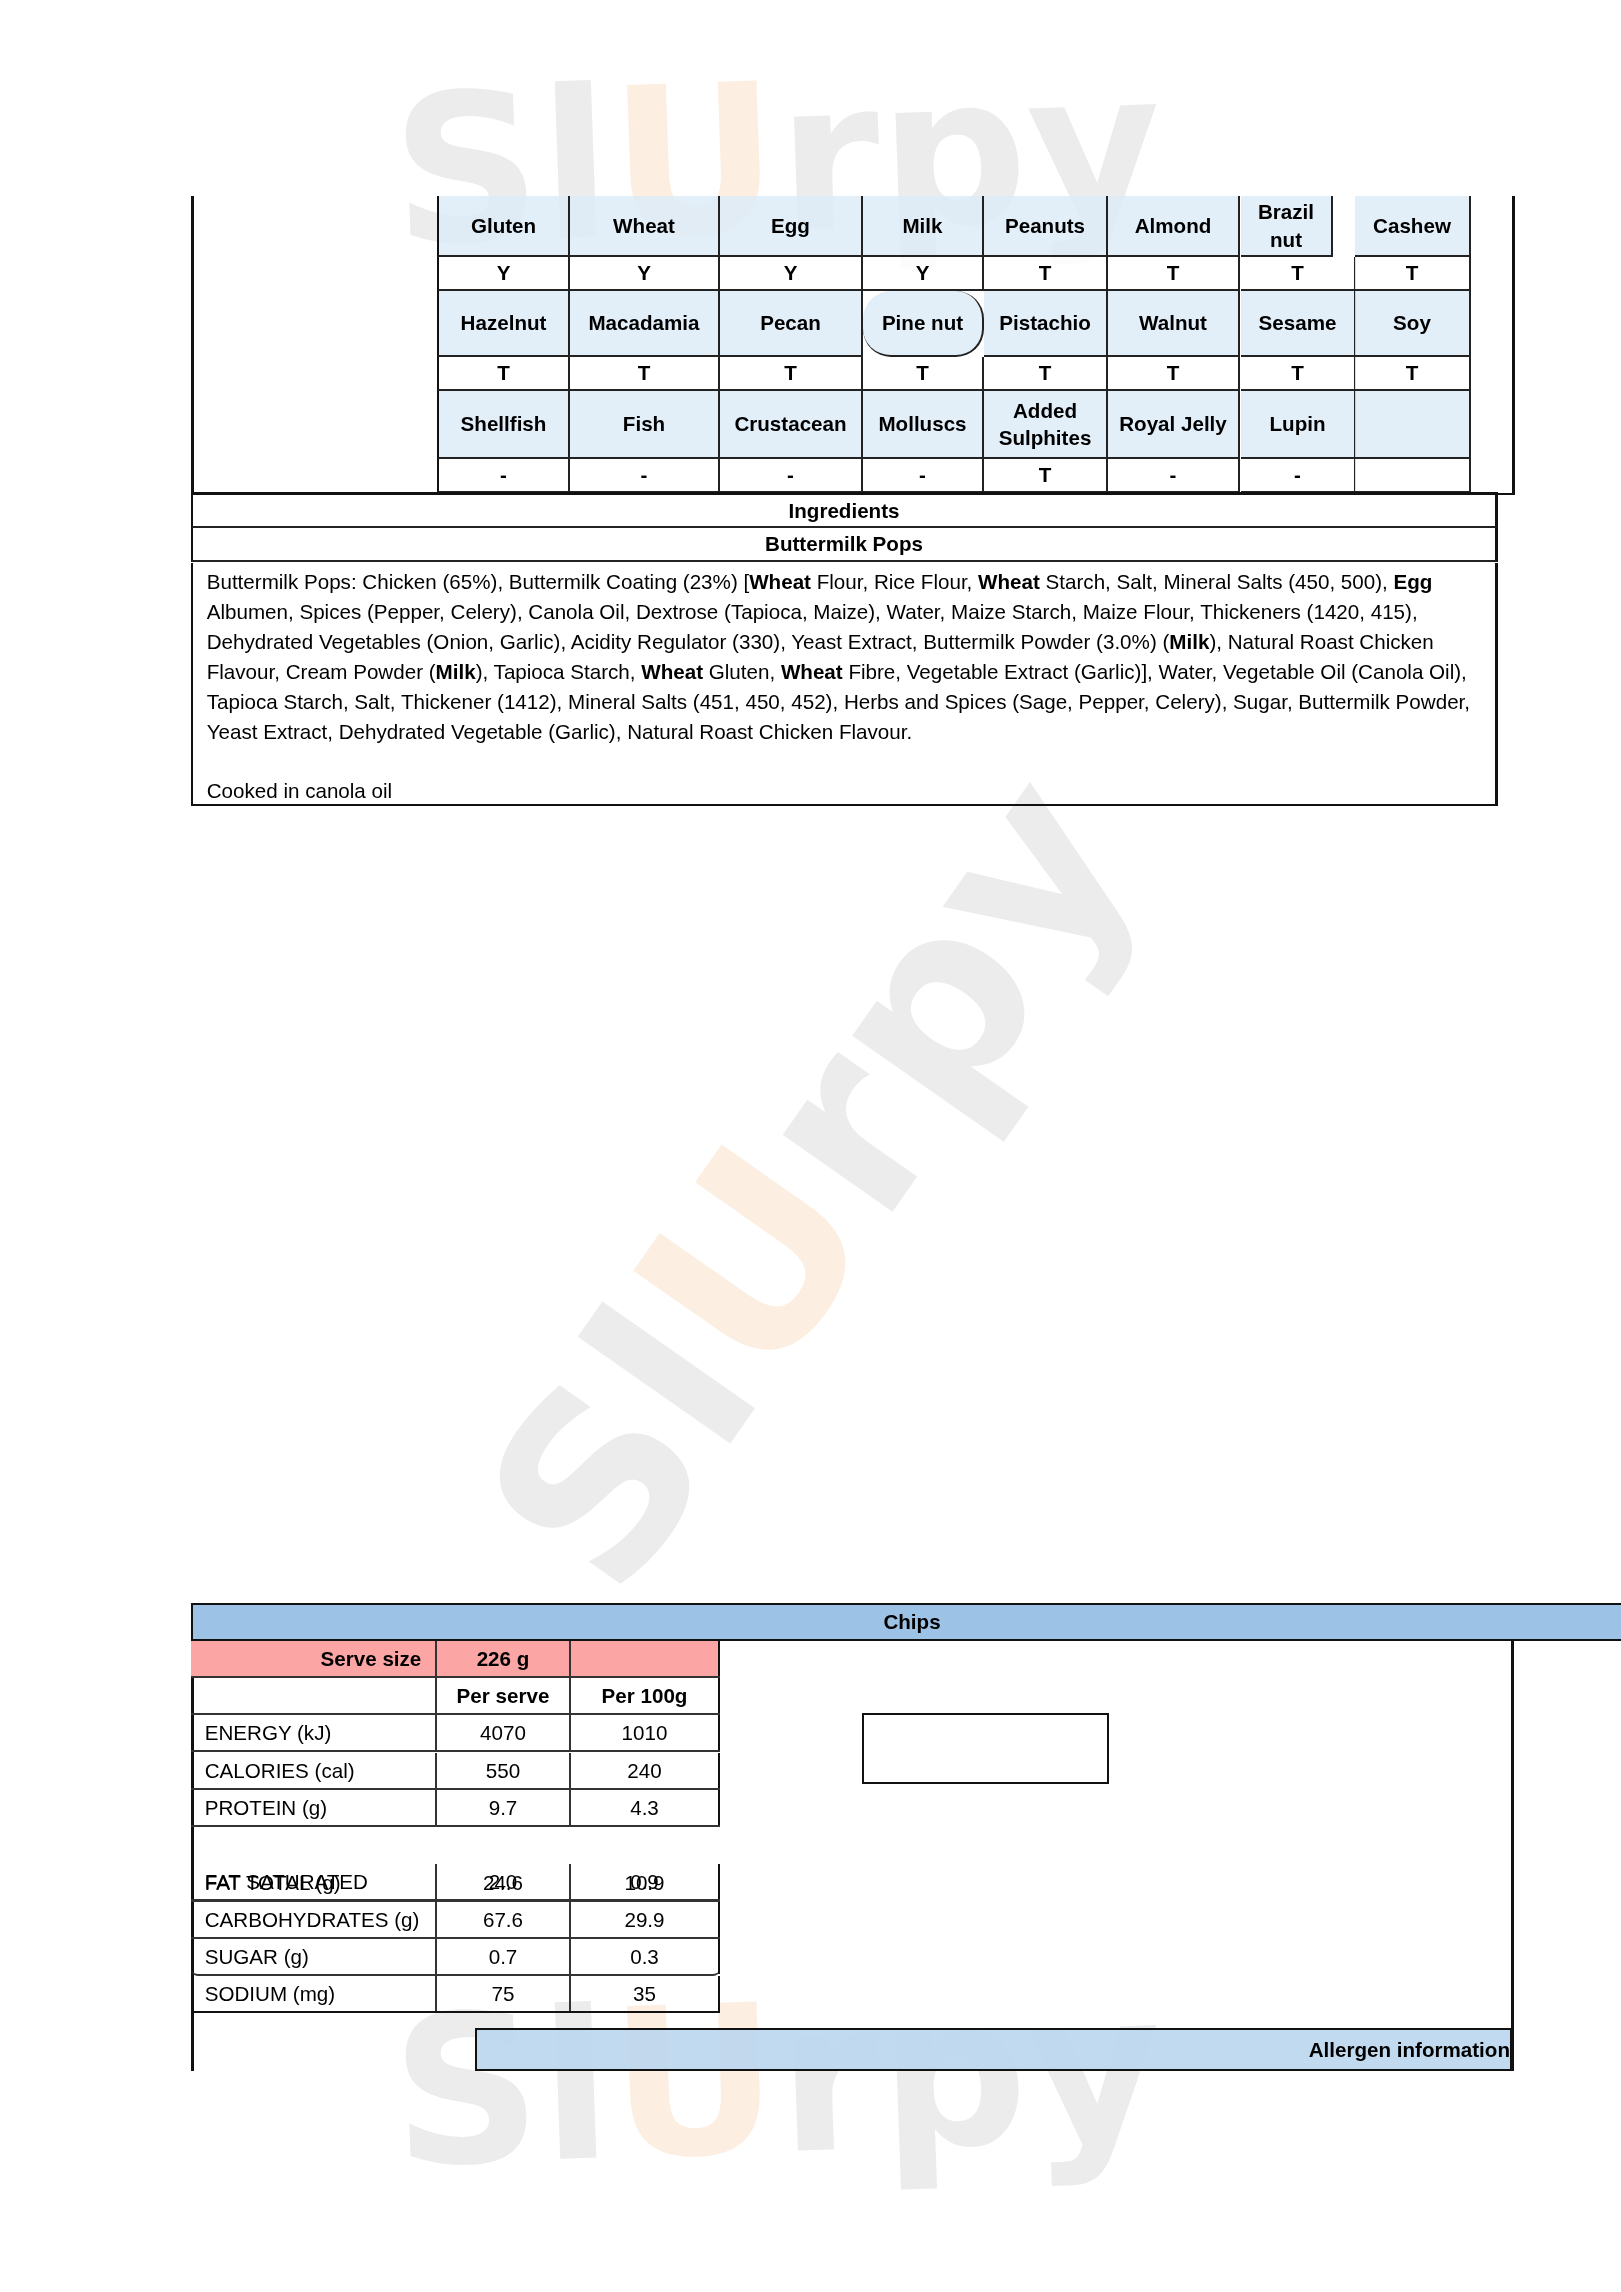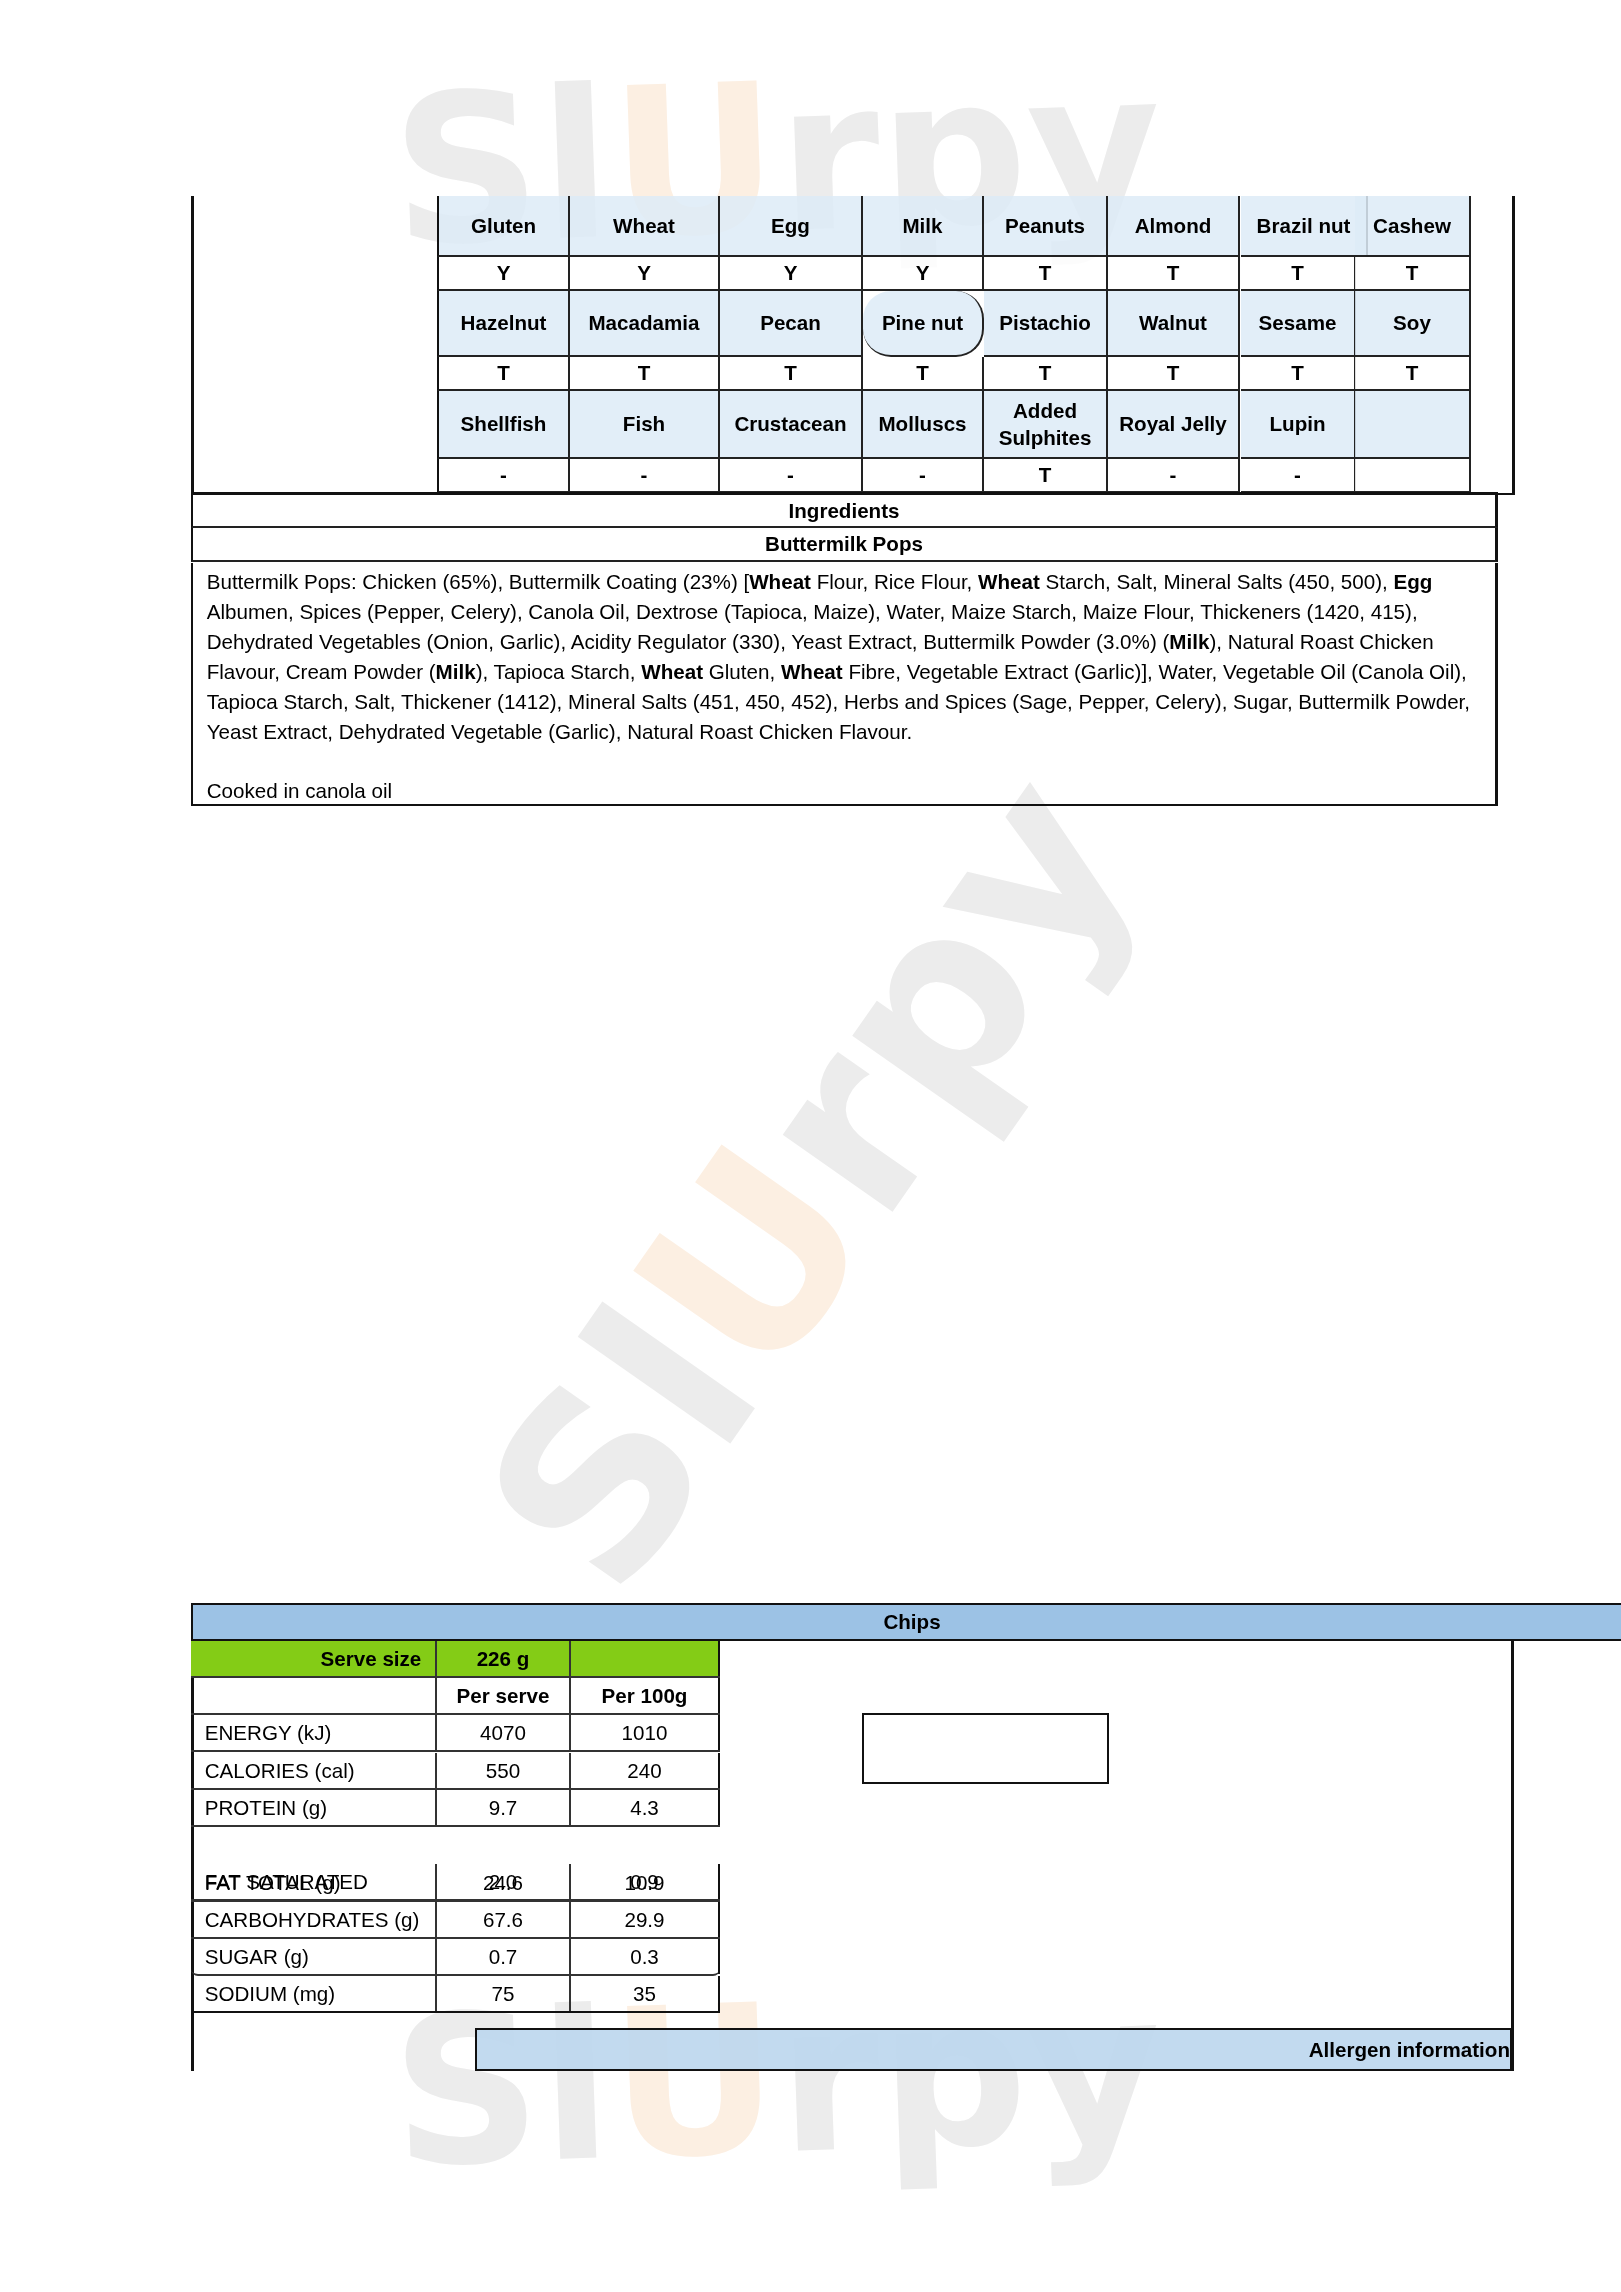--- a/index.html
+++ b/index.html
@@ -52,21 +52,21 @@
   }
   .ntable { position:absolute; left:191px; top:1641px; width:529px; }
   .nrow { position:absolute; left:0; width:529px; height:37px; box-sizing:border-box; border-bottom:2px solid #333; }
   .ncell {
     position:absolute; top:0; height:100%; box-sizing:border-box; display:flex; align-items:center;
     font-size:20.6px; border-right:2px solid #333;
   }
   .ncell.c0 { left:0; width:246px; padding-left:13.7px; }
   .ncell.c1 { left:246px; width:134px; justify-content:center; }
   .ncell.c2 { left:380px; width:149px; justify-content:center; border-right:2.9px solid #111; }
-  .nrow.serve { background:#84cc16; }
+  .nrow.serve { background:#fca5a5; }
   .nrow.serve .c0 { justify-content:flex-end; padding-right:13.7px; font-weight:bold; }
   .nrow.serve .c1 { font-weight:bold; }
   .nrow.cols .c1, .nrow.cols .c2 { font-weight:bold; }
   .nrow.last { border-bottom:2.9px solid #111; }
 
   .empty-box {
     position:absolute; left:862px; top:1713px; width:247px; height:71px; box-sizing:border-box;
     border:2.9px solid #111; background:rgba(255,255,255,0.6);
   }
   .allergen-bar {
@@ -94,21 +94,21 @@
   <div class="vline" style="left:1512px; top:196px; width:2.9px; height:299px;"></div>
   <div class="hline" style="left:1471px; top:493px; width:44px; height:2px;"></div>
 
   <div class="agrid" id="agrid">
       <div class="acell head first" style="left: 0px; top: 0px; width: 133px; height: 61px; padding: 0px 5.9px;">Gluten</div>
       <div class="acell head" style="left: 133px; top: 0px; width: 150px; height: 61px; padding: 0px 5.9px;">Wheat</div>
       <div class="acell head" style="left: 283px; top: 0px; width: 143px; height: 61px; padding: 0px 5.9px;">Egg</div>
       <div class="acell head" style="left: 426px; top: 0px; width: 121px; height: 61px; padding: 0px 5.9px;">Milk</div>
       <div class="acell head" style="left: 547px; top: 0px; width: 124px; height: 61px; padding: 0px 5.9px;">Peanuts</div>
       <div class="acell head" style="left: 671px; top: 0px; width: 132px; height: 61px; padding: 0px 5.9px;">Almond</div>
-      <div class="acell head" style="left: 804px; top: 0px; width: 127px; height: 61px; padding: 0px 5.9px;">Brazil nut</div>
+      <div class="acell head" style="left: 804px; top: 0px; width: 92px; height: 61px; padding: 0px 5.9px;">Brazil nut</div>
       <div class="acell head" style="left: 918px; top: 0px; width: 116px; height: 61px; padding: 0px 5.9px;">Cashew</div>
       <div class="acell val first" style="left: 0px; top: 61px; width: 133px; height: 34px;">Y</div>
       <div class="acell val" style="left: 133px; top: 61px; width: 150px; height: 34px;">Y</div>
       <div class="acell val" style="left: 283px; top: 61px; width: 143px; height: 34px;">Y</div>
       <div class="acell val" style="left: 426px; top: 61px; width: 121px; height: 34px;">Y</div>
       <div class="acell val" style="left: 547px; top: 61px; width: 124px; height: 34px;">T</div>
       <div class="acell val" style="left: 671px; top: 61px; width: 132px; height: 34px;">T</div>
       <div class="acell val" style="left: 804px; top: 61px; width: 115px; height: 34px;">T</div>
       <div class="acell val" style="left: 918px; top: 61px; width: 116px; height: 34px;">T</div>
       <div class="acell head first" style="left: 0px; top: 95px; width: 133px; height: 66px; padding: 0px 5.9px;">Hazelnut</div>

